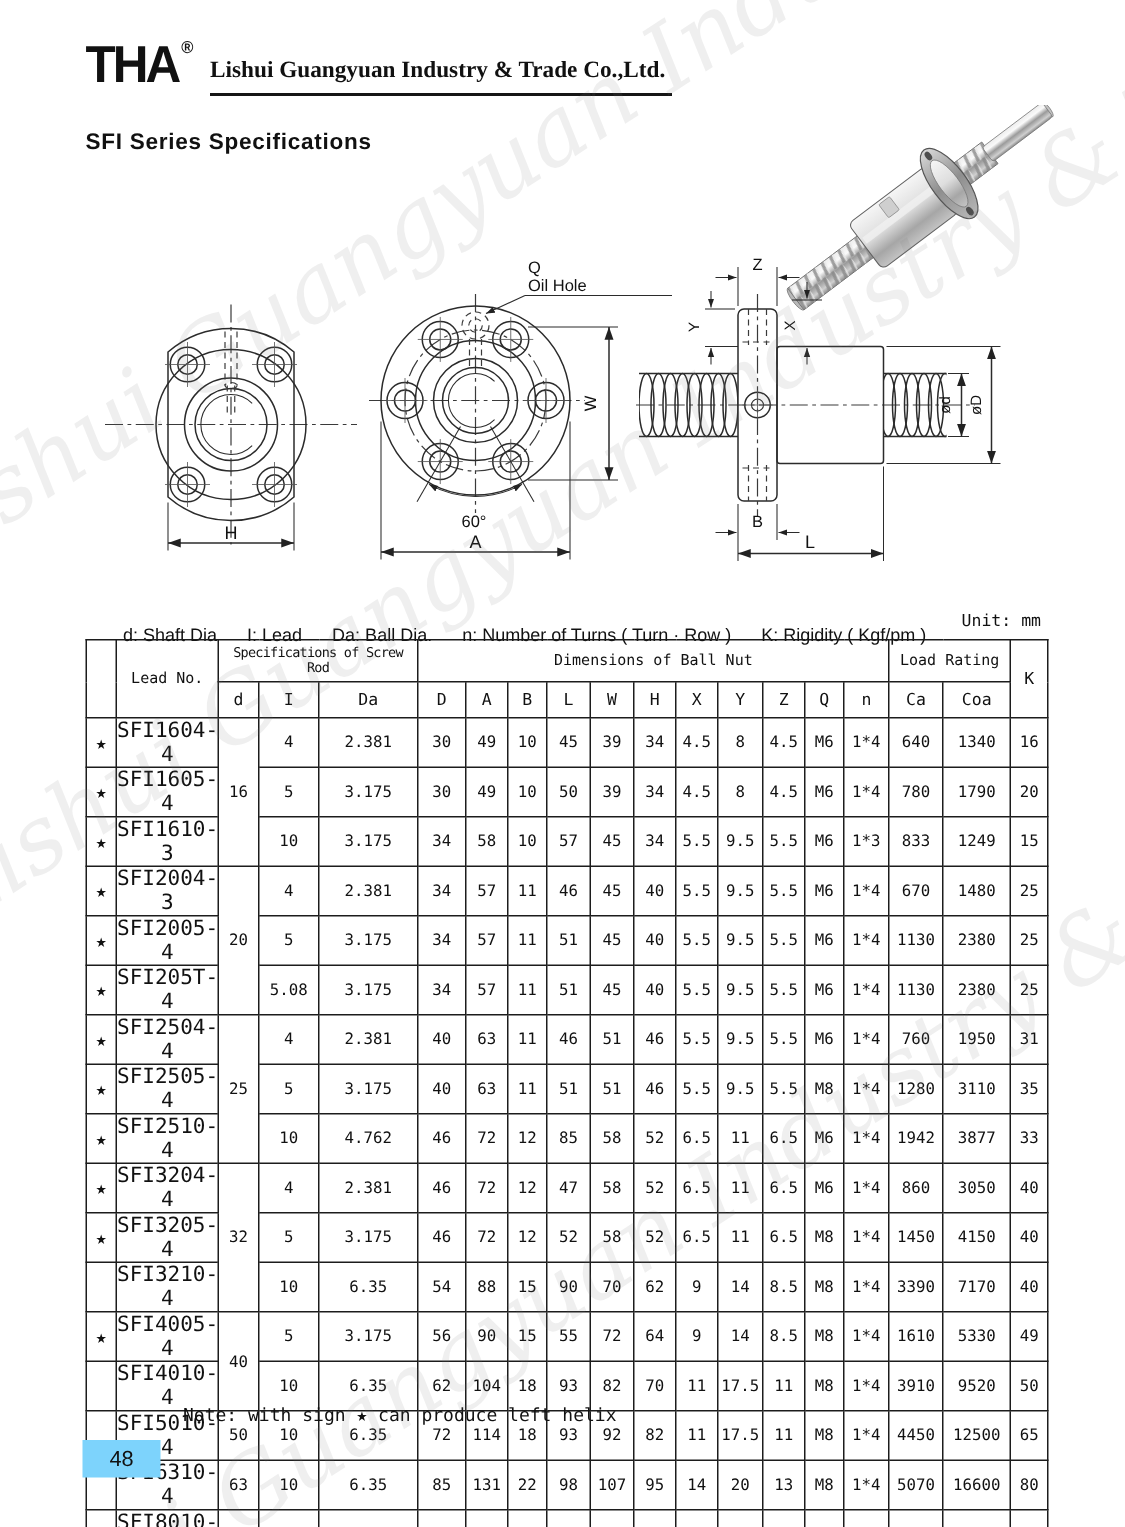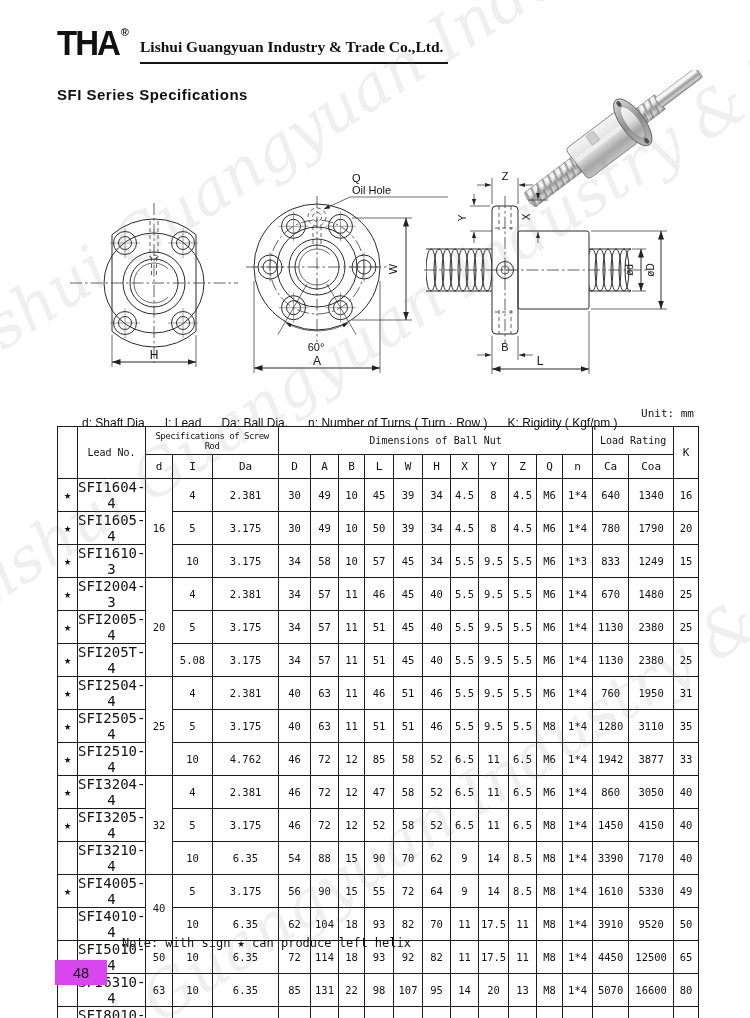--- a/index.html
+++ b/index.html
@@ -36,21 +36,21 @@
   #spec-table thead tr:last-child{height:24px;}
   #spec-table tbody tr{height:25px;}
   .th-group{font-size:10px;}
   .th-screw{font-size:9px;letter-spacing:-.5px;}
   .th-sub{font-size:11px;}
   .c-star{font-size:12px;}
   .c-model{font-size:14px;}
   .c-footer{white-space:pre;font-size:11px;text-decoration:underline;}
   
   #note{position:absolute;left:84px;top:936px;font-family:"DejaVu Sans Mono",monospace;font-size:12px;padding-left:38px;}
-  #pagenum{position:absolute;left:55px;top:960px;width:52px;height:25px;background:#d946ef;
+  #pagenum{position:absolute;left:55px;top:960px;width:52px;height:25px;background:#7dd3fc;
            font-size:14.5px;display:flex;align-items:center;justify-content:center;}
 </style>
 </head>
 <body>
 
 <div id="page">
 
   <div class="wm" style="left:-60px;top:330px;">Lishui Guangyuan Industry &amp; Trade Co.,Ltd.</div>
   <div class="wm" style="left:-40px;top:565px;">Lishui Guangyuan Industry &amp; Trade Co.,Ltd.</div>
   <div class="wm" style="left:-30px;top:1085px;">Lishui Guangyuan Industry &amp; Trade Co.,Ltd.</div>

